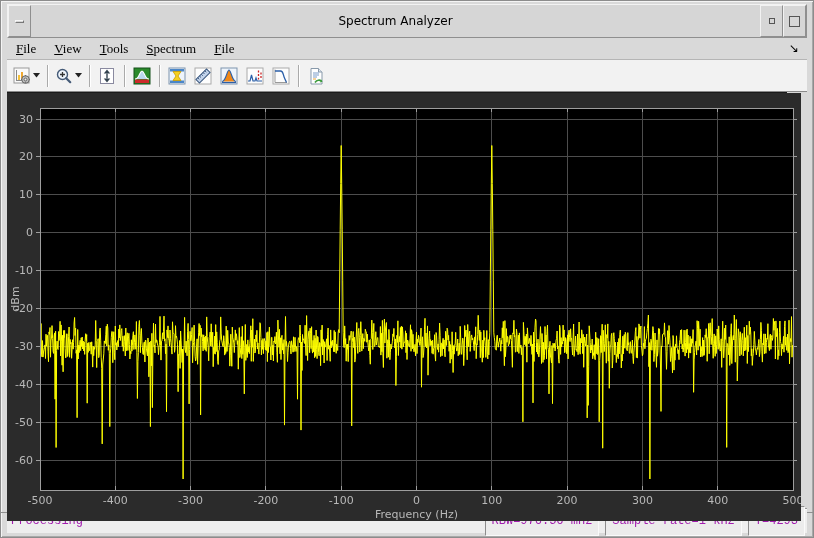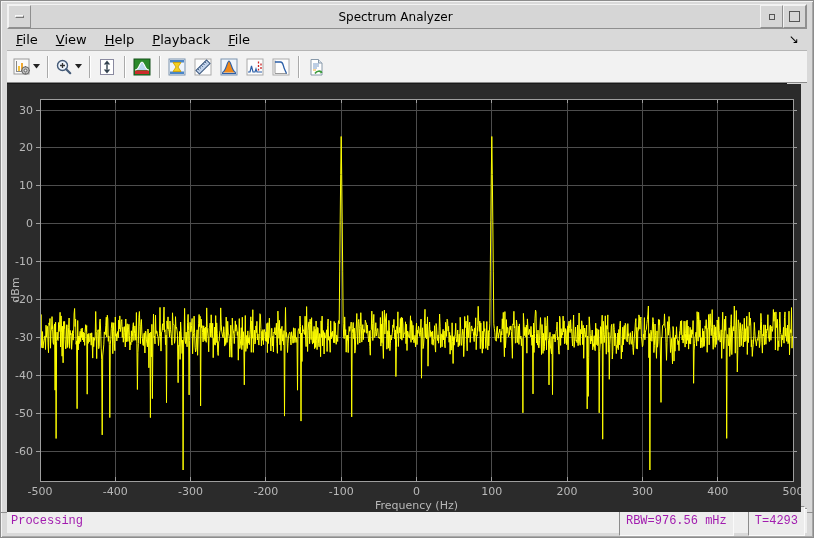--- a/index.html
+++ b/index.html
@@ -10,21 +10,21 @@
     width:814px; height:538px; background:#d9d9d9;
     border:1px solid #8c8c8c;
     box-shadow: inset 1px 1px 0 #f4f4f4, inset -1px -1px 0 #a8a8a8;
     padding:3px 6px 4px 6px;
     display:flex; flex-direction:column; position:relative;
   }
   .frame-notch { position:absolute; background:#8f8f8f; }
 
   
   .titlebar {
-    height:25px; display:flex; align-items:stretch;
+    height:34px; display:flex; align-items:stretch;
     background:#d6d6d6;
     border:1px solid; border-color:#f2f2f2 #8f8f8f #8f8f8f #f2f2f2;
   }
   .tb-btn {
     width:23px; display:flex; align-items:center; justify-content:center;
     background:#d6d6d6; border:1px solid; border-color:#f2f2f2 #8f8f8f #8f8f8f #f2f2f2;
     cursor:pointer;
   }
   .tb-dash { width:9px; height:3px; background:#d6d6d6; border:1px solid; border-color:#f6f6f6 #777 #777 #f6f6f6; }
   .tb-sq-small { width:6px; height:6px; border:1px solid #555; background:#d6d6d6; }
@@ -33,21 +33,21 @@
     flex:1; display:flex; align-items:center; justify-content:center;
     font-size:12px; color:#000;
   }
 
   
   .menubar {
     height:22px; display:flex; align-items:center; background:#d9d9d9;
     border-bottom:1px solid #b5b5b5; box-shadow:0 1px 0 #f2f2f2;
     font-size:13px; position:relative;
   }
-  .menu-item { display:inline-block; padding:16px 9px; color:#000; cursor:pointer; }
+  .menu-item { display:inline-block; padding:16px 9px; color:#000; cursor:pointer;font-family:Liberation Serif, serif; }
   .menu-item::first-letter { text-decoration:underline; }
   .menu-overflow { position:absolute; right:8px; top:3px; font-size:12px; color:#000; cursor:pointer; }
 
   
   .toolbar {
     height:32px; display:flex; align-items:center; background:#f2f2f2;
     padding-left:3px; border-bottom:1px solid #8a8a8a;
   }
   .tool-btn {
     height:26px; min-width:26px; display:flex; align-items:center; justify-content:center;
@@ -62,21 +62,21 @@
 
   
   .statusbar {
     height:25px; display:flex; align-items:center;
     background:#eeeeee; border-top:1px solid #9a9a9a; box-shadow:inset 0 1px 0 #fafafa;
     font-size:12px; color:#a21caf; padding:0 2px 0 4px;font-family:Liberation Mono, monospace;
   }
   .status-left { flex:1; }
   .status-panel {
     border:1px solid; border-color:#8c8c8c #fafafa #fafafa #8c8c8c;
-    background:#ececec; padding:7px 6px; margin-left:14px; white-space:nowrap;
+    background:#ececec; padding:7px 6px; margin-left:6px; white-space:nowrap;
   }
 </style>
 </head>
 <body>
 
 <div class="window">
 
   <div class="frame-notch" style="left:0;top:511px;width:6px;height:1px;"></div>
   <div class="frame-notch" style="right:0;top:511px;width:6px;height:1px;"></div>
 
@@ -89,22 +89,22 @@
       <div class="tb-sq-small"></div>
     </div>
     <div class="tb-btn">
       <div class="tb-sq-big"></div>
     </div>
   </div>
 
   <div class="menubar">
     <span class="menu-item">File</span>
     <span class="menu-item">View</span>
-    <span class="menu-item">Help</span>
-    <span class="menu-item">Playback</span>
+    <span class="menu-item">Tools</span>
+    <span class="menu-item">Spectrum</span>
     <span class="menu-item">File</span>
     <span class="menu-overflow">↘</span>
   </div>
 
   <div class="toolbar">
 
     <div class="tool-btn">
       <svg width="18" height="18" viewBox="0 0 18 18">
         <rect x="1" y="1" width="15" height="15" fill="#fafafa" stroke="#999"></rect>
         <path d="M3.5 3v11M3.5 13.5H15" stroke="#888" fill="none"></path>
@@ -307,16 +307,17 @@
         <line x1="786" y1="393" x2="786" y2="397" stroke="#9e9e9e" shape-rendering="crispEdges"></line>
         <text x="786" y="411" fill="#b8b8b8" font-size="11" text-anchor="middle">500</text>
         <text x="409.5" y="425" fill="#b8b8b8" font-size="11" text-anchor="middle">Frequency (Hz)</text>
         <text x="12" y="206" fill="#b8b8b8" font-size="11" text-anchor="middle" transform="rotate(-90 12 206)">dBm</text>
       </svg>
   </div>
 
   <div class="statusbar">
     <span class="status-left">Processing</span>
     <span class="status-panel">RBW=976.56 mHz</span>
+    <span class="status-panel">Sample rate=1 kHz</span>
     <span class="status-panel">T=4293</span>
   </div>
 
 </div>
 
 </body></html>

